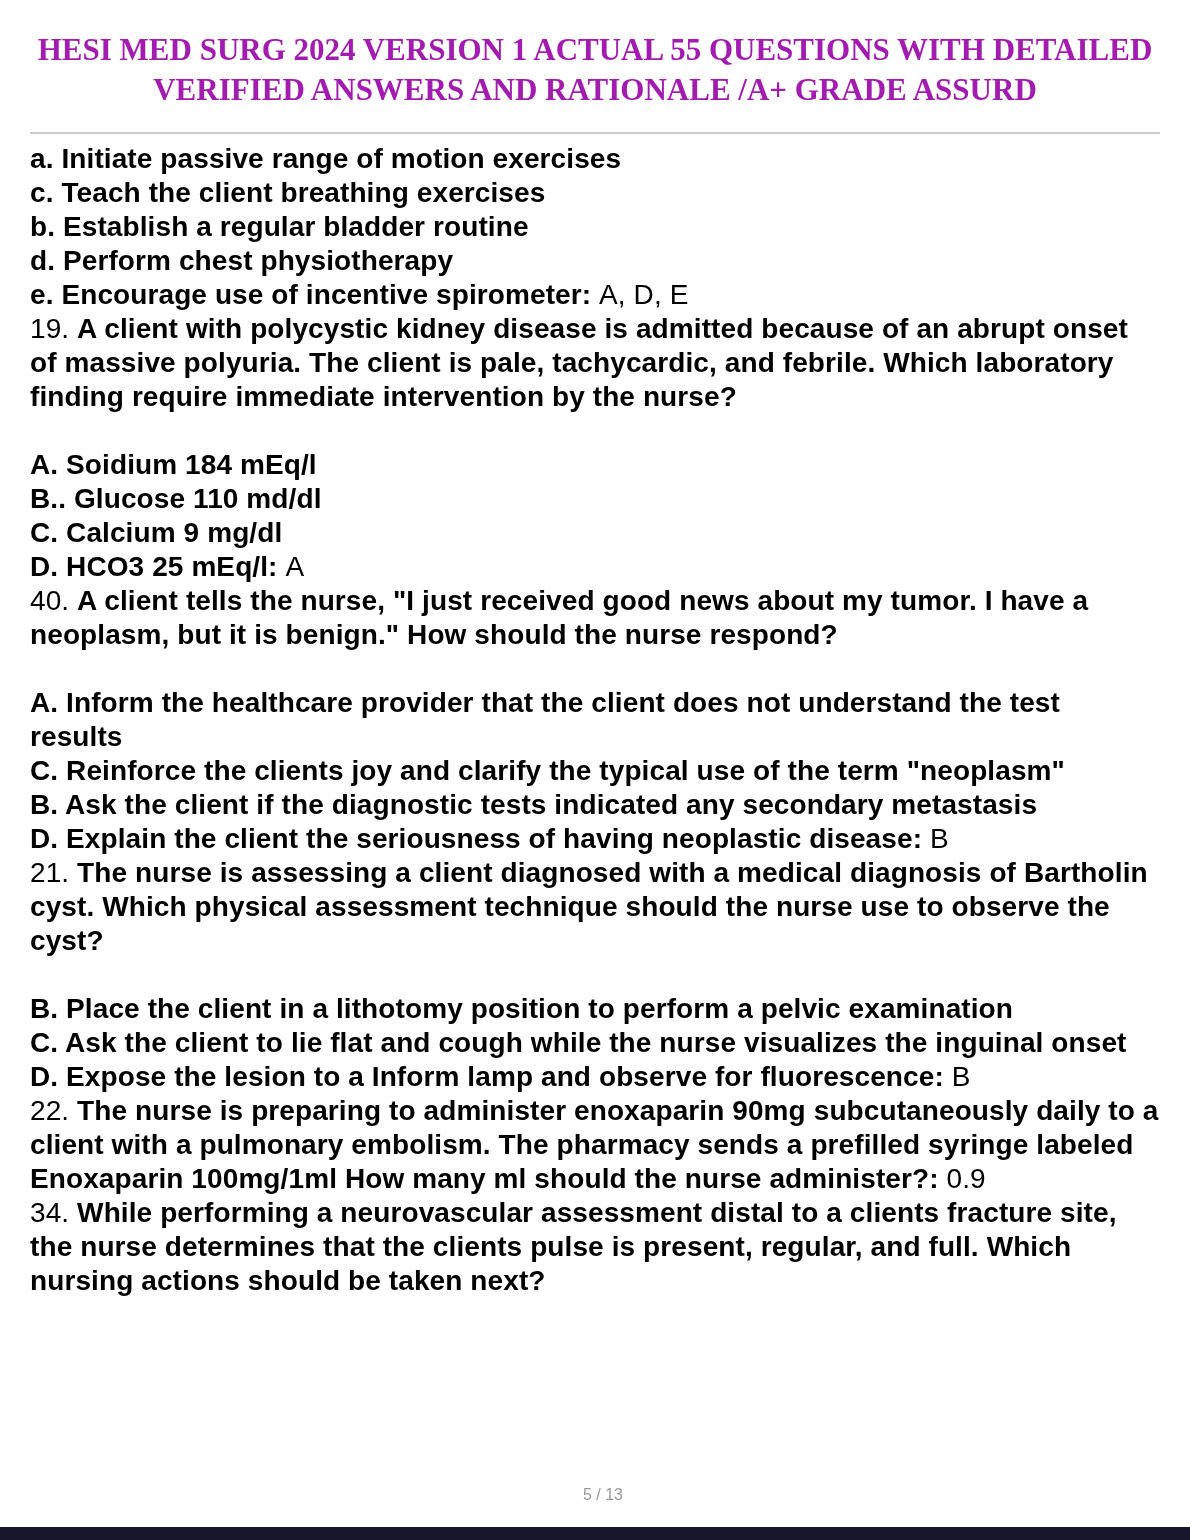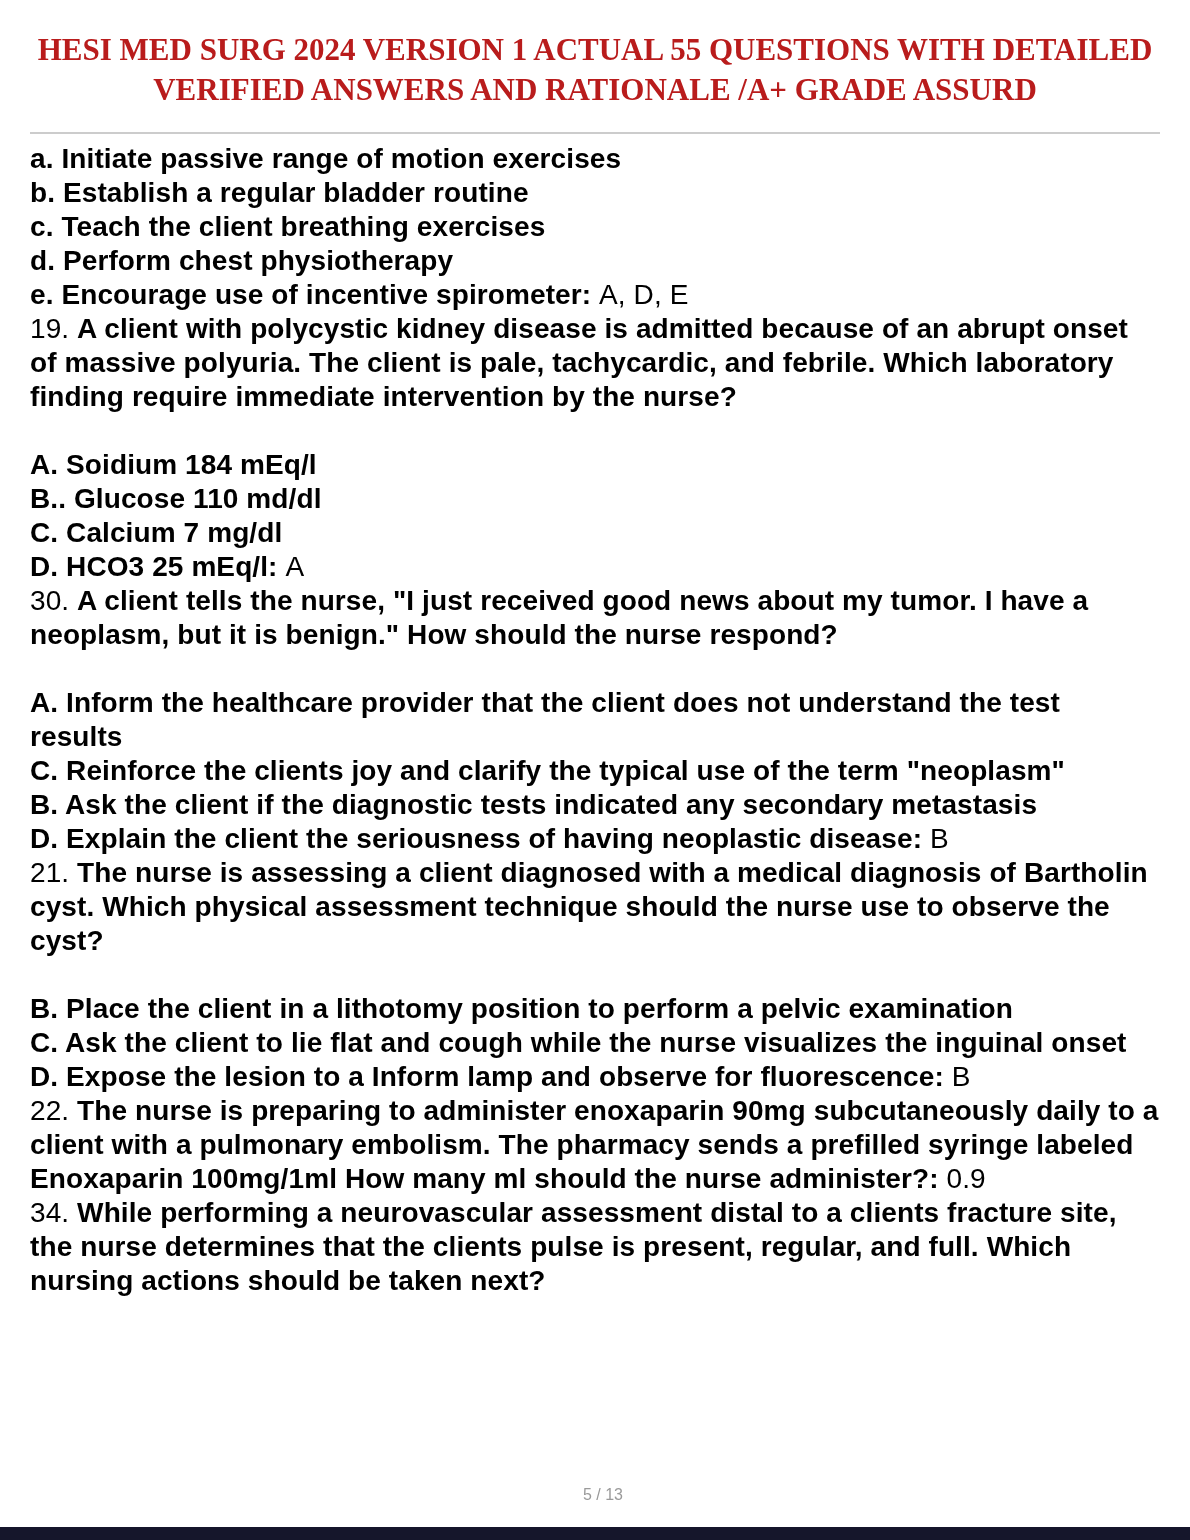--- a/index.html
+++ b/index.html
@@ -14,21 +14,21 @@
   }
   .page {
     position: relative;
     width: 1190px;
     height: 1540px;
     padding: 26px 30px 0 30px;
   }
   .doc-title {
     font-family: "Liberation Serif", serif;
     font-weight: bold;
-    color: #b91c1c;
+    color: #a21caf;
     text-align: center;
     font-size: 31px;
     line-height: 40px;
     margin: 4px 0 22px 0;
   }
   .divider {
     height: 2px;
     background: #cccccc;
     border: none;
     margin: 0 0 8px 0;
@@ -77,35 +77,35 @@
     <span>HESI MED SURG 2024 VERSION 1 ACTUAL 55 QUESTIONS WITH DETAILED</span><br>
     <span>VERIFIED ANSWERS AND RATIONALE /A+ GRADE ASSURD</span>
   </h1>
 
   <div class="divider"></div>
 
   <div class="content">
 
 
     <p class="line"><span>a. Initiate passive range of motion exercises</span></p>
+    <p class="line"><span>c. Teach the client breathing exercises</span></p>
     <p class="line"><span>b. Establish a regular bladder routine</span></p>
-    <p class="line"><span>c. Teach the client breathing exercises</span></p>
     <p class="line"><span>d. Perform chest physiotherapy</span></p>
     <p class="line"><span>e. Encourage use of incentive spirometer: </span><span class="reg">A, D, E</span></p>
 
     <p class="line"><span class="reg">19. </span><span>A client with polycystic kidney disease is admitted because of an abrupt onset of massive polyuria. The client is pale, tachycardic, and febrile. Which laboratory finding require immediate intervention by the nurse?</span></p>
 
     <p class="blank"></p>
 
     <p class="line"><span>A. Soidium 184 mEq/l</span></p>
     <p class="line"><span>B.. Glucose 110 md/dl</span></p>
-    <p class="line"><span>C. Calcium 7 mg/dl</span></p>
+    <p class="line"><span>C. Calcium 9 mg/dl</span></p>
     <p class="line"><span>D. HCO3 25 mEq/l: </span><span class="reg">A</span></p>
 
-    <p class="line"><span class="reg">30. </span><span>A client tells the nurse, "I just received good news about my tumor. I have a neoplasm, but it is benign." How should the nurse respond?</span></p>
+    <p class="line"><span class="reg">40. </span><span>A client tells the nurse, "I just received good news about my tumor. I have a neoplasm, but it is benign." How should the nurse respond?</span></p>
 
     <p class="blank"></p>
 
     <p class="line"><span>A. Inform the healthcare provider that the client does not understand the test results</span></p>
     <p class="line"><span>C. Reinforce the clients joy and clarify the typical use of the term "neoplasm"</span></p>
     <p class="line"><span>B. Ask the client if the diagnostic tests indicated any secondary metastasis</span></p>
     <p class="line"><span>D. Explain the client the seriousness of having neoplastic disease: </span><span class="reg">B</span></p>
 
     <p class="line"><span class="reg">21. </span><span>The nurse is assessing a client diagnosed with a medical diagnosis of Bartholin cyst. Which physical assessment technique should the nurse use to observe the cyst?</span></p>
 

